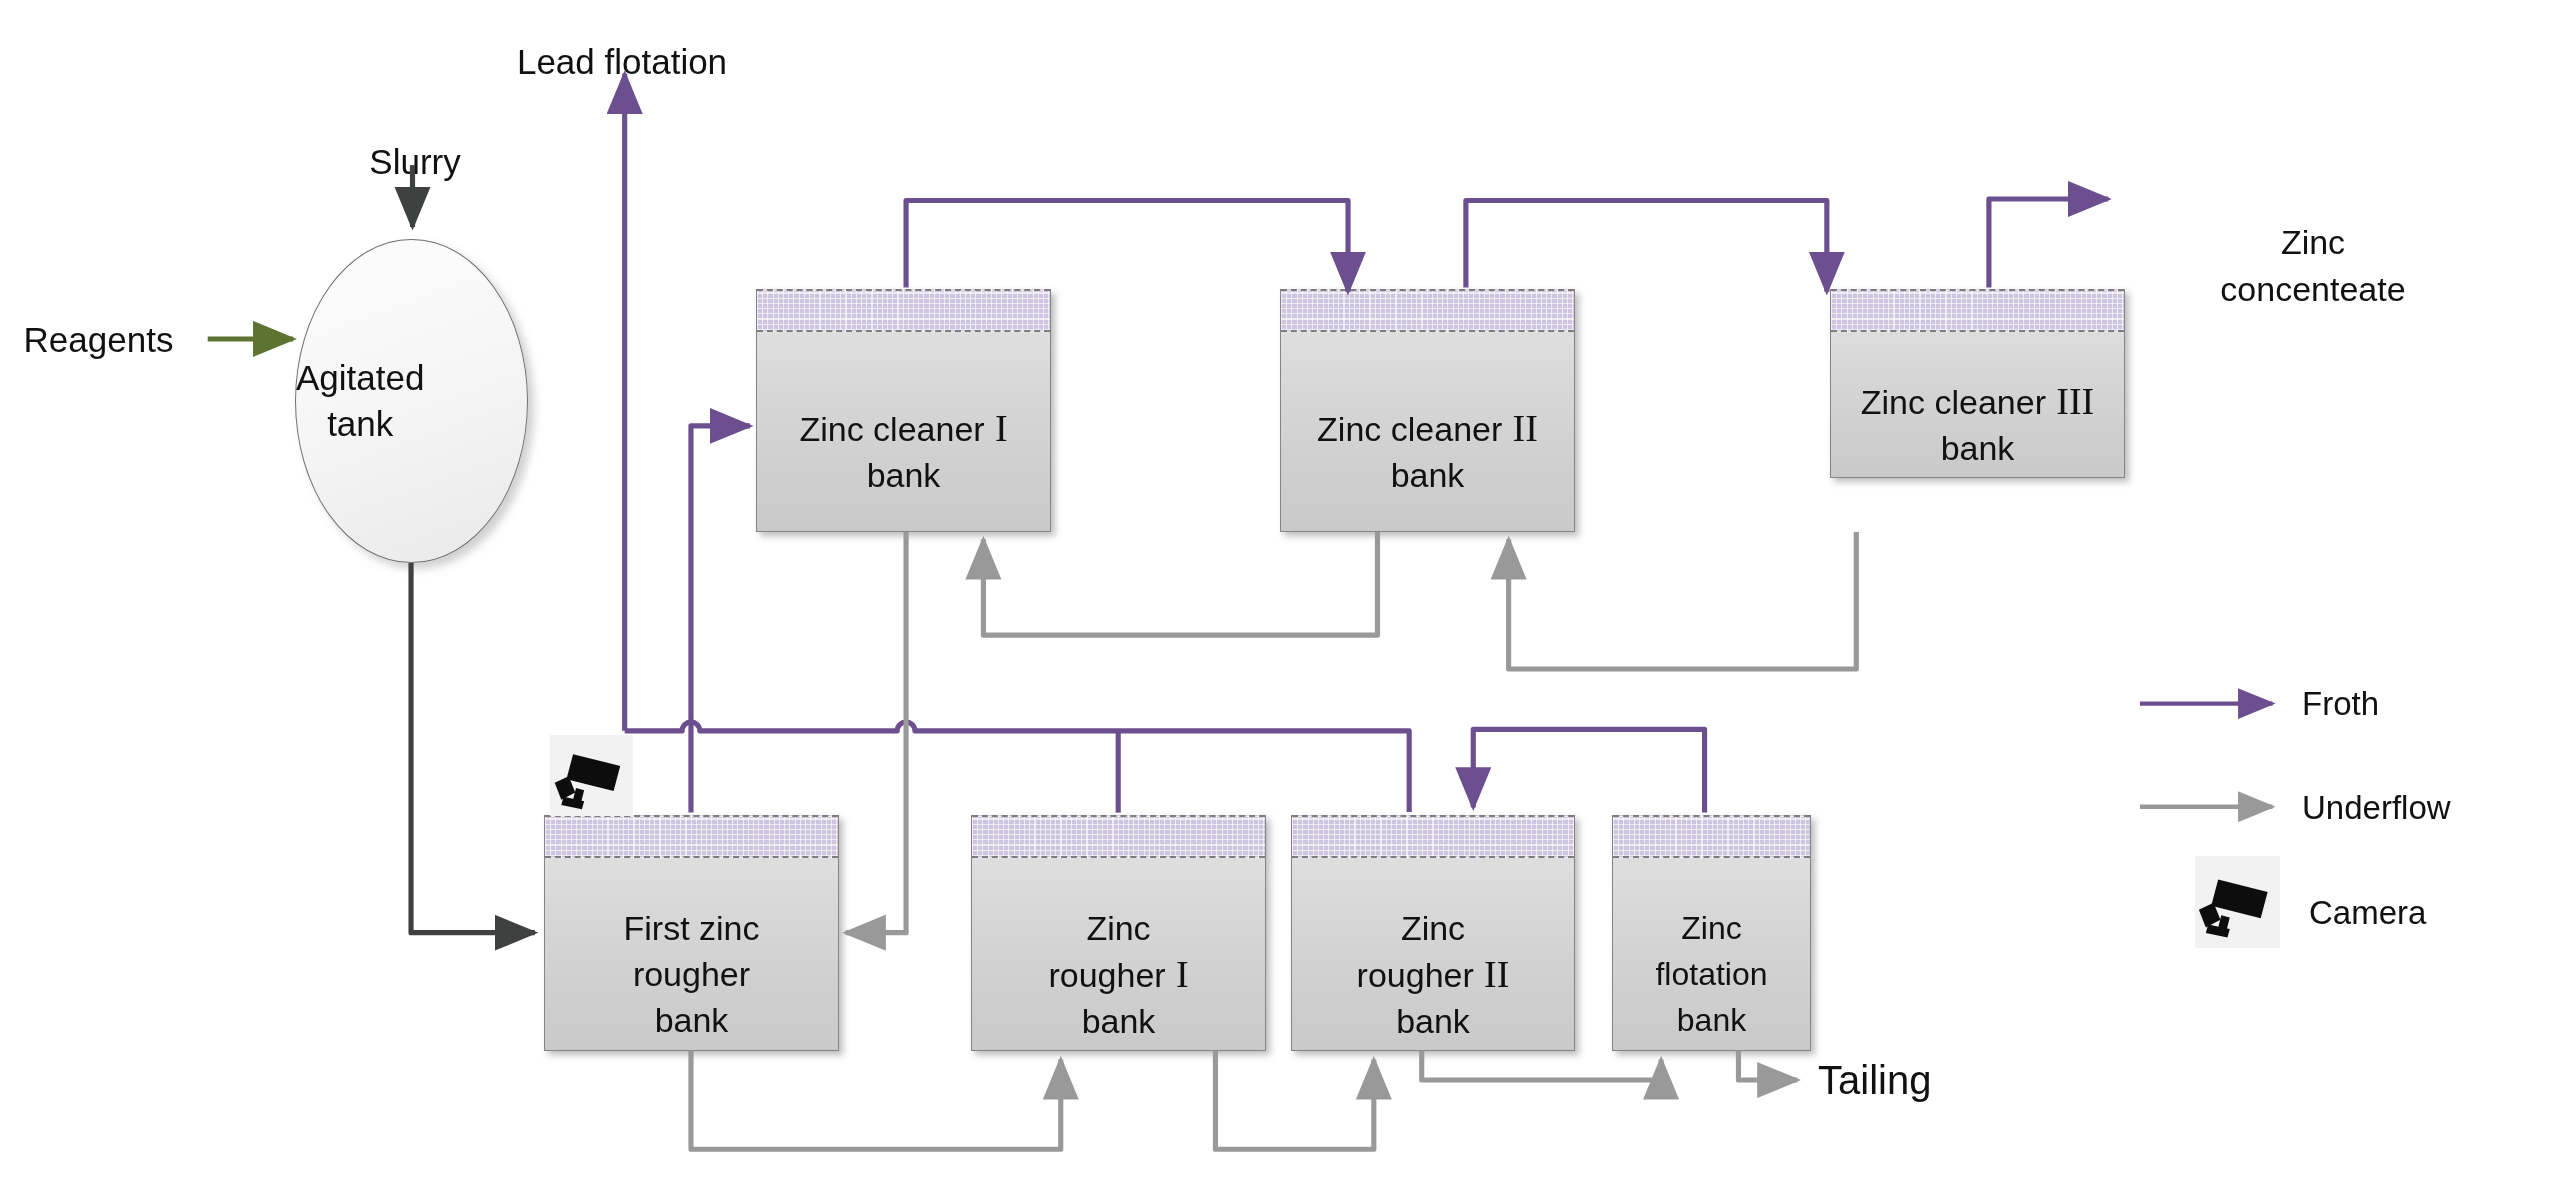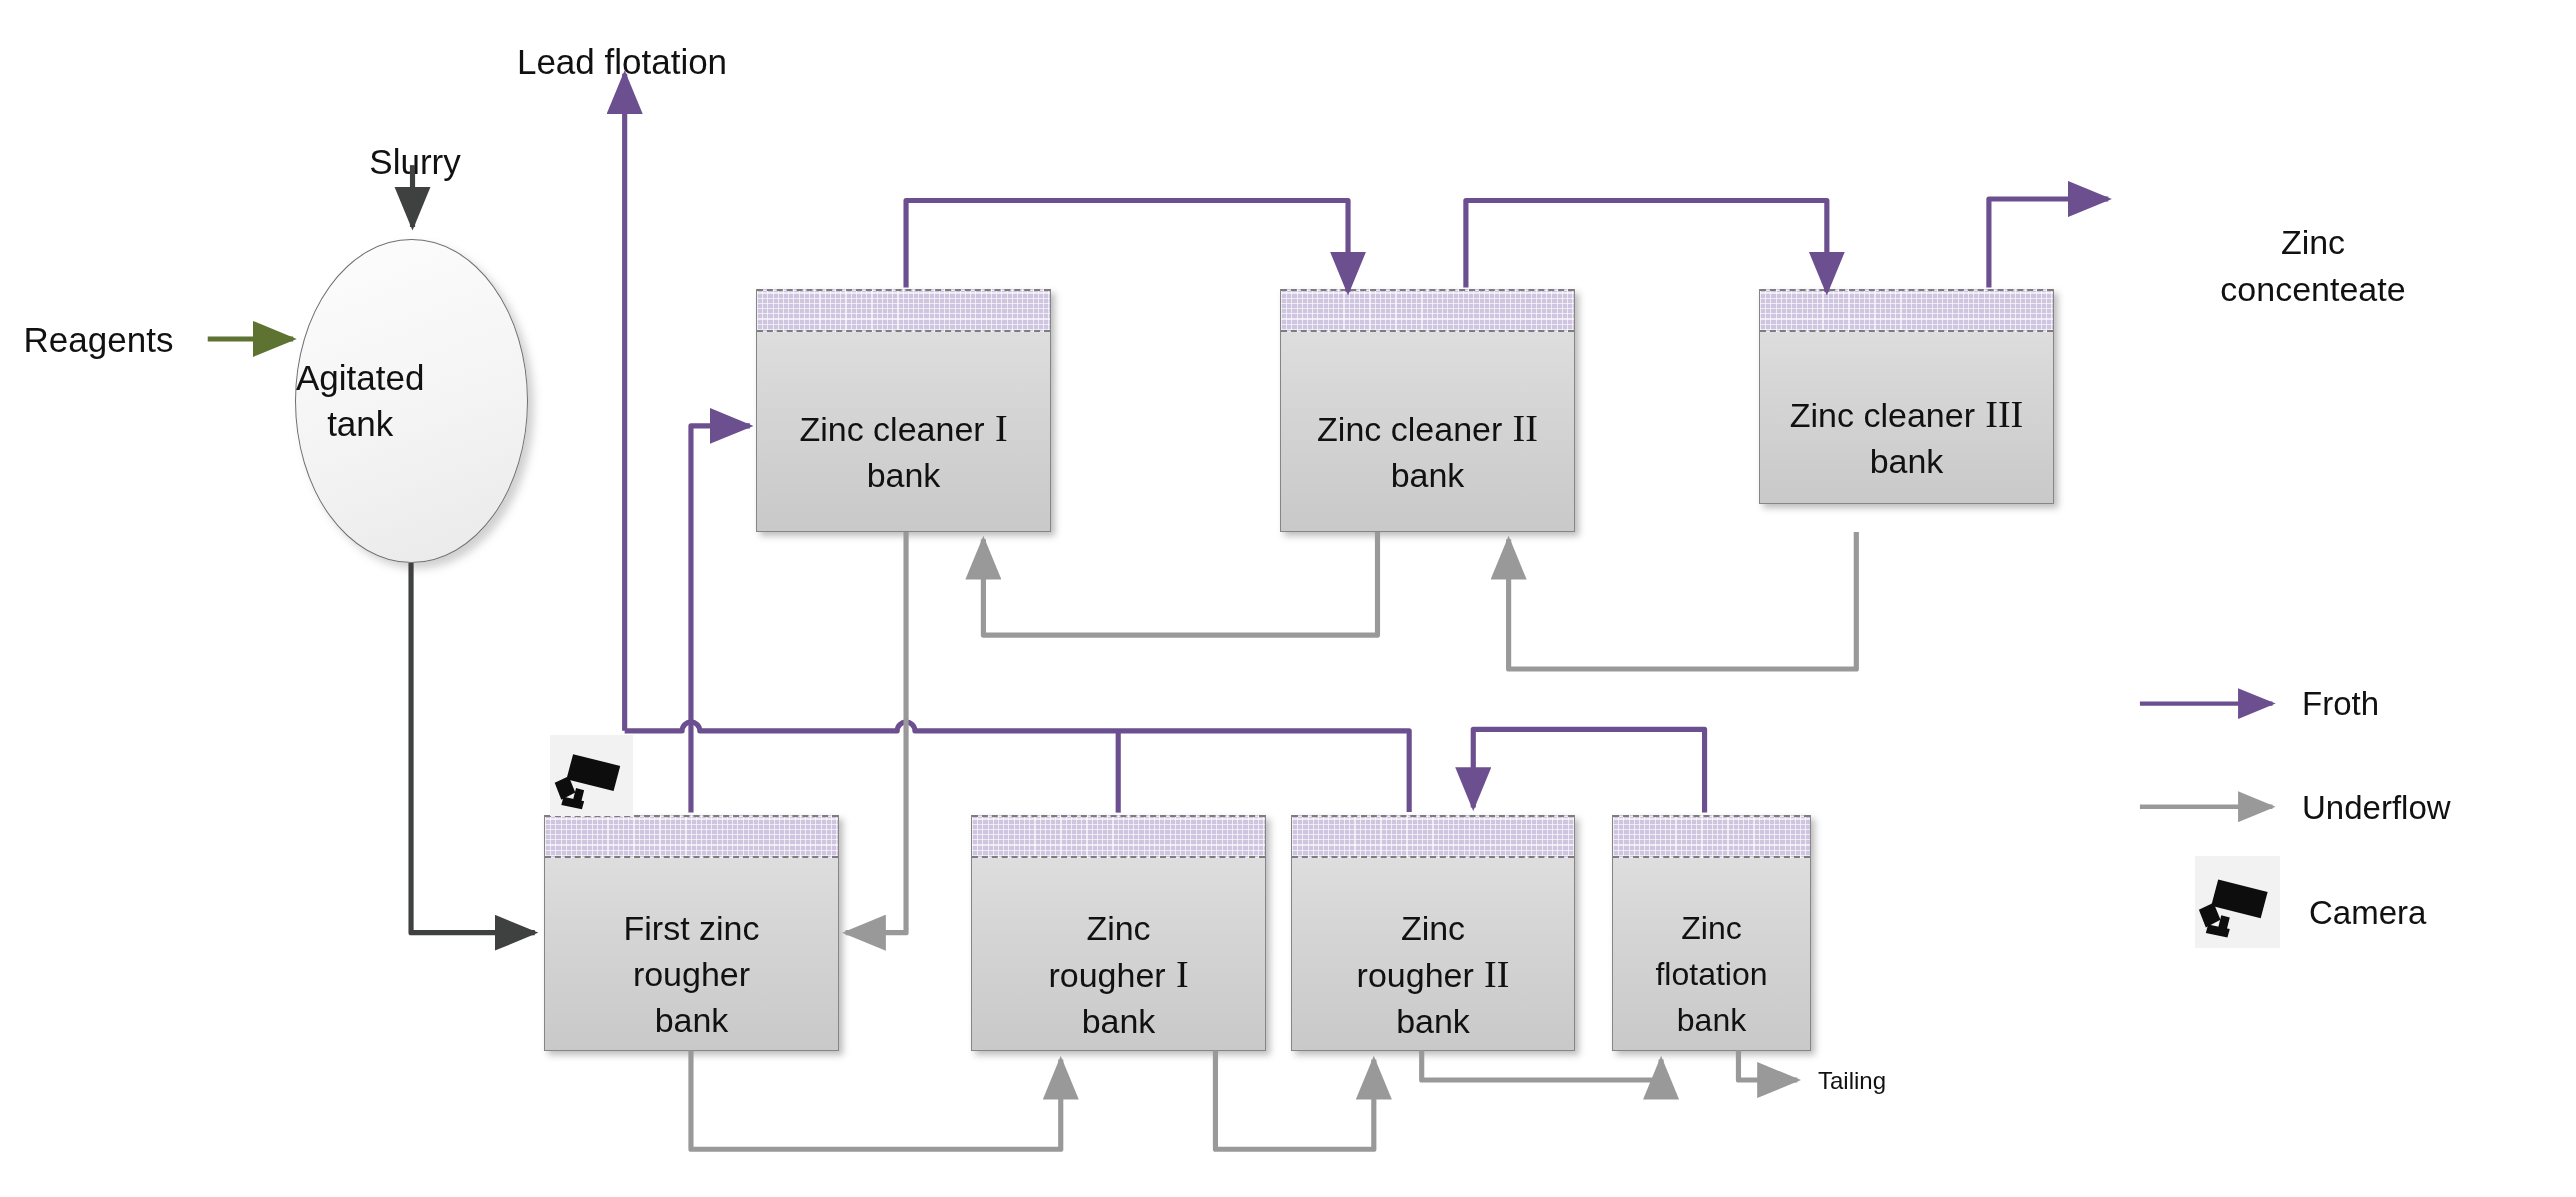--- a/index.html
+++ b/index.html
@@ -72,21 +72,21 @@
   </div>
 
   <div class="bank" style="left:1280px;top:289px;width:295px;height:243px">
     <div class="crest"></div>
     <div class="bank-label">
       <div class="ln"><span>Zinc cleaner</span><span class="numeral">II</span></div>
       <div class="ln">bank</div>
     </div>
   </div>
 
-  <div class="bank" style="left:1759px;top:289px;width:295px;height:215px">
+  <div class="bank" style="left:1830px;top:289px;width:295px;height:189px">
     <div class="crest"></div>
     <div class="bank-label">
       <div class="ln"><span>Zinc cleaner</span><span class="numeral">III</span></div>
       <div class="ln">bank</div>
     </div>
   </div>
 
   <div class="bank" style="left:544px;top:815px;width:295px;height:236px">
     <div class="crest"></div>
     <div class="bank-label">
@@ -191,20 +191,20 @@
 
     <path marker-end="url(#mP)" stroke="#6b4f8f" stroke-width="6" fill="none" d="M 2905 955 H 3085"></path>
     <path marker-end="url(#mG)" stroke="#999999" stroke-width="6" fill="none" d="M 2905 1095 H 3085"></path>
   </svg>
 
   <div class="lbl center" style="left:622px;top:38px;font-size:35px">Lead flotation</div>
   <div class="lbl center" style="left:415px;top:138px;font-size:35px">Slurry</div>
   <div class="lbl vcenter" style="left:23.6px;top:339px;font-size:35px">Reagents</div>
   <div class="lbl center" style="left:2313px;top:243px;text-align:center;font-size:34px;line-height:47px">Zinc
 concenteate</div>
-  <div class="lbl vcenter" style="left:1818px;top:1080px;font-size:24px">Tailing</div>
+  <div class="lbl vcenter" style="left:1818px;top:1080px;font-size:40px">Tailing</div>
 
   <div class="lbl vcenter" style="left:2302px;top:703px">Froth</div>
   <div class="lbl vcenter" style="left:2302px;top:807px">Underflow</div>
   <div class="lbl vcenter" style="left:2309px;top:912px">Camera</div>
 
 </div>
 
 
 </body></html>

